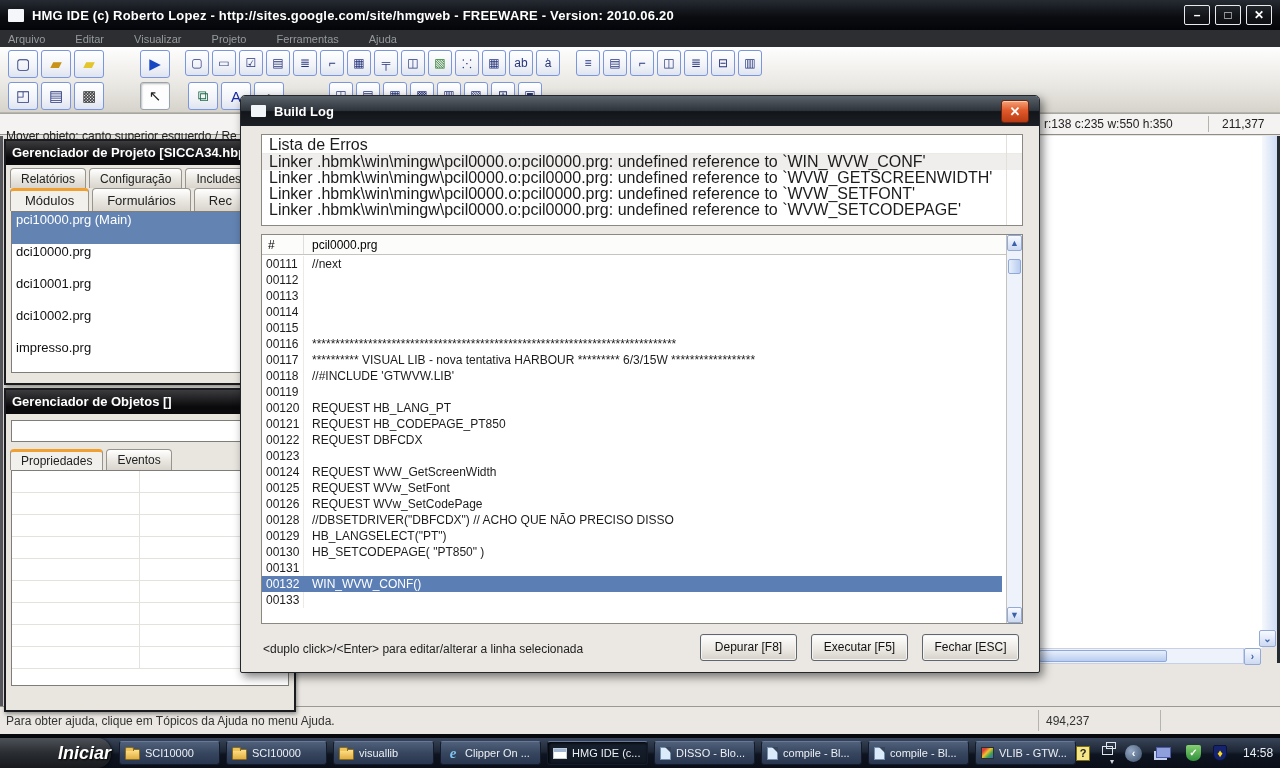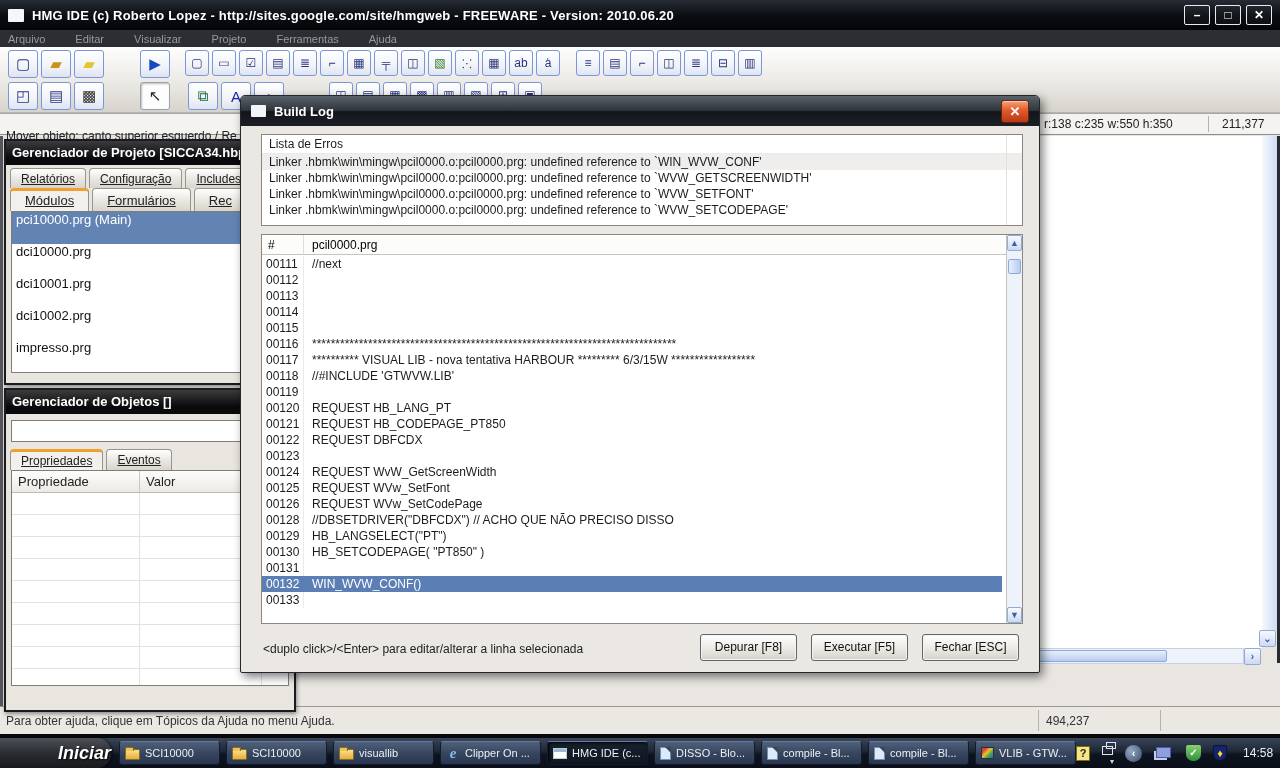--- a/index.html
+++ b/index.html
@@ -33,39 +33,39 @@
   .vscroll-main{position:absolute;left:1262px;top:136px;width:15px;height:494px;background:linear-gradient(90deg,#f6f9fd,#cfdcf3);z-index:1;}
   .sq-btn{position:absolute;width:17px;height:17px;background:linear-gradient(#f7faff,#cdd9f2);border:1px solid #93aad6;border-radius:2px;color:#3a62a8;font-size:10px;font-weight:bold;text-align:center;line-height:15px;z-index:2;}
   .hscroll-main{position:absolute;left:300px;top:648px;width:944px;height:16px;background:#eef2fa;border:1px solid #c6d0e6;z-index:1;}
   .hthumb{position:absolute;left:738px;top:1px;width:128px;height:12px;background:linear-gradient(#e7eefb,#b9cdef);border:1px solid #8fa8d8;border-radius:2px;}
   .frame-right{position:absolute;right:0;top:136px;width:3px;height:527px;background:#262a31;z-index:2;}
   .frame-left{position:absolute;left:0;top:136px;width:3px;height:570px;background:#55575c;z-index:2;}
   
   .panel{position:absolute;background:#e9e6e0;border:2px solid #191b1f;box-shadow:1px 2px 4px rgba(0,0,0,.4);z-index:10;}
   .panel-title{height:24px;background:linear-gradient(#3c3c3e,#0a0a0c 70%);color:#fff;font-size:13px;font-weight:bold;line-height:24px;padding:0 6px;white-space:nowrap;overflow:hidden;}
   .tabs{display:flex;padding:3px 4px 0 4px;}
-  .tab{padding:3px 10px 2px 10px;background:linear-gradient(#ffffff,#e9e6e0 55%,#d9d5cd);border:1px solid #97948e;border-bottom:none;border-radius:4px 4px 0 0;font-size:12px;margin-right:3px;white-space:nowrap;color:#222;text-decoration:underline;}
+  .tab{padding:3px 10px 2px 10px;background:linear-gradient(#ffffff,#e9e6e0 55%,#d9d5cd);border:1px solid #97948e;border-bottom:none;border-radius:4px 4px 0 0;font-size:12px;margin-right:3px;white-space:nowrap;color:#222;}
   .tab.big{font-size:13px;padding:4px 14px 3px 14px;}
   .tab.active{background:#f2f0ec;border-top:3px solid #f0a030;padding-top:2px;position:relative;z-index:2;}
   .file-list{margin:0 5px 5px 5px;background:#fff;border:1px solid #7f7d78;height:162px;overflow:hidden;font-size:13px;}
   .file-item{height:32px;line-height:16px;padding:0 4px;white-space:nowrap;color:#111;}
   .file-item.sel{background:#6384b3;color:#fff;}
   .obj-input{margin:6px 5px 4px 5px;height:22px;background:#fff;border:1px solid #7f7d78;}
   .prop-table{margin:0 5px 5px 5px;background:#fff;border:1px solid #7f7d78;height:216px;overflow:hidden;}
   .prop-head{display:flex;height:22px;background:linear-gradient(#fdfdfc,#eceae4);border-bottom:1px solid #bdbab4;font-size:13px;color:#222;}
   .ph1{width:128px;border-right:1px solid #c9c7c1;padding:3px 6px;} .ph2{width:122px;border-right:1px solid #c9c7c1;padding:3px 6px;} .ph3{flex:1;}
   .prop-row{display:flex;height:22px;border-bottom:1px solid #e4e2dd;}
   .pc1{width:128px;border-right:1px solid #e4e2dd;} .pc2{width:122px;border-right:1px solid #e4e2dd;} .pc3{flex:1;}
   
   .dialog{position:absolute;left:240px;top:95px;width:800px;height:578px;background:#ebe8e3;border:1px solid #23272c;border-radius:5px 5px 2px 2px;box-shadow:3px 4px 10px rgba(0,0,0,.5);z-index:50;}
   .dlg-title{height:30px;background:linear-gradient(#5a626b,#2f353c 48%,#121519 52%,#1c2026);border-radius:4px 4px 0 0;display:flex;align-items:center;padding:0 10px;}
   .dlg-ico{width:15px;height:12px;background:#f2f5f8;border-radius:1px;}
   .dlg-title .t{color:#fff;font-size:13px;font-weight:bold;margin-left:8px;}
   .dlg-close{margin-left:auto;width:28px;height:23px;background:linear-gradient(#f6a278,#e05a2b 45%,#b93a13);border:1px solid #6d2209;border-radius:3px;color:#fff;font-weight:bold;font-size:13px;text-align:center;line-height:21px;box-shadow:inset 0 1px 0 rgba(255,255,255,.5);}
-  .err-panel{position:absolute;left:20px;top:38px;width:762px;height:92px;background:#fff;border:1px solid #8a8881;font-size:12px;color:#1c1c1c;overflow:hidden;}
+  .err-panel{position:absolute;left:20px;top:38px;width:762px;height:92px;background:#fff;border:1px solid #8a8881;font-size:16px;color:#1c1c1c;overflow:hidden;}
   .err-panel::after{content:'';position:absolute;right:15px;top:0;bottom:0;border-left:1px solid #e2e0db;}
   .err-head{height:19px;line-height:19px;padding:0 7px;border-bottom:1px solid #eceae5;}
   .err-row{height:16px;line-height:16px;padding:0 7px;white-space:pre;}
   .err-row.hl{background:#efeeec;}
   .code-panel{position:absolute;left:20px;top:138px;width:762px;height:390px;background:#fff;border:1px solid #8a8881;overflow:hidden;}
   .code-head{height:20px;line-height:20px;border-bottom:1px solid #c6c4bf;background:#fcfcfb;font-size:12px;display:flex;}
   .code-head .h1{width:42px;padding-left:6px;border-right:1px solid #e0deda;} .code-head .h2{padding-left:8px;}
   .code-lines{position:absolute;left:0;top:21px;right:16px;bottom:0;font-size:12px;}
   .code-line{height:16px;line-height:16px;display:flex;white-space:pre;color:#1c1c1c;}
   .code-num{width:42px;padding-left:4px;flex:none;border-right:1px solid #eceae6;}
@@ -329,25 +329,20 @@
 </div>
 
 <div class="panel" style="left:4px;top:388px;width:292px;height:324px;">
   <div class="panel-title">Gerenciador de Objetos []</div>
   <div class="obj-input"></div>
   <div class="tabs" id="obj-tabs">
       <span class="tab active">Propriedades</span>
       <span class="tab">Eventos</span>
     </div>
   <div class="prop-table">
-    <div class="prop-head">
-      <span class="ph1">Propriedade</span>
-      <span class="ph2">Valor</span>
-      <span class="ph3"></span>
-    </div>
     <div id="prop-rows">
         <div class="prop-row">
           <span class="pc1"></span>
           <span class="pc2"></span>
           <span class="pc3"></span>
         </div>
         <div class="prop-row">
           <span class="pc1"></span>
           <span class="pc2"></span>
           <span class="pc3"></span>

